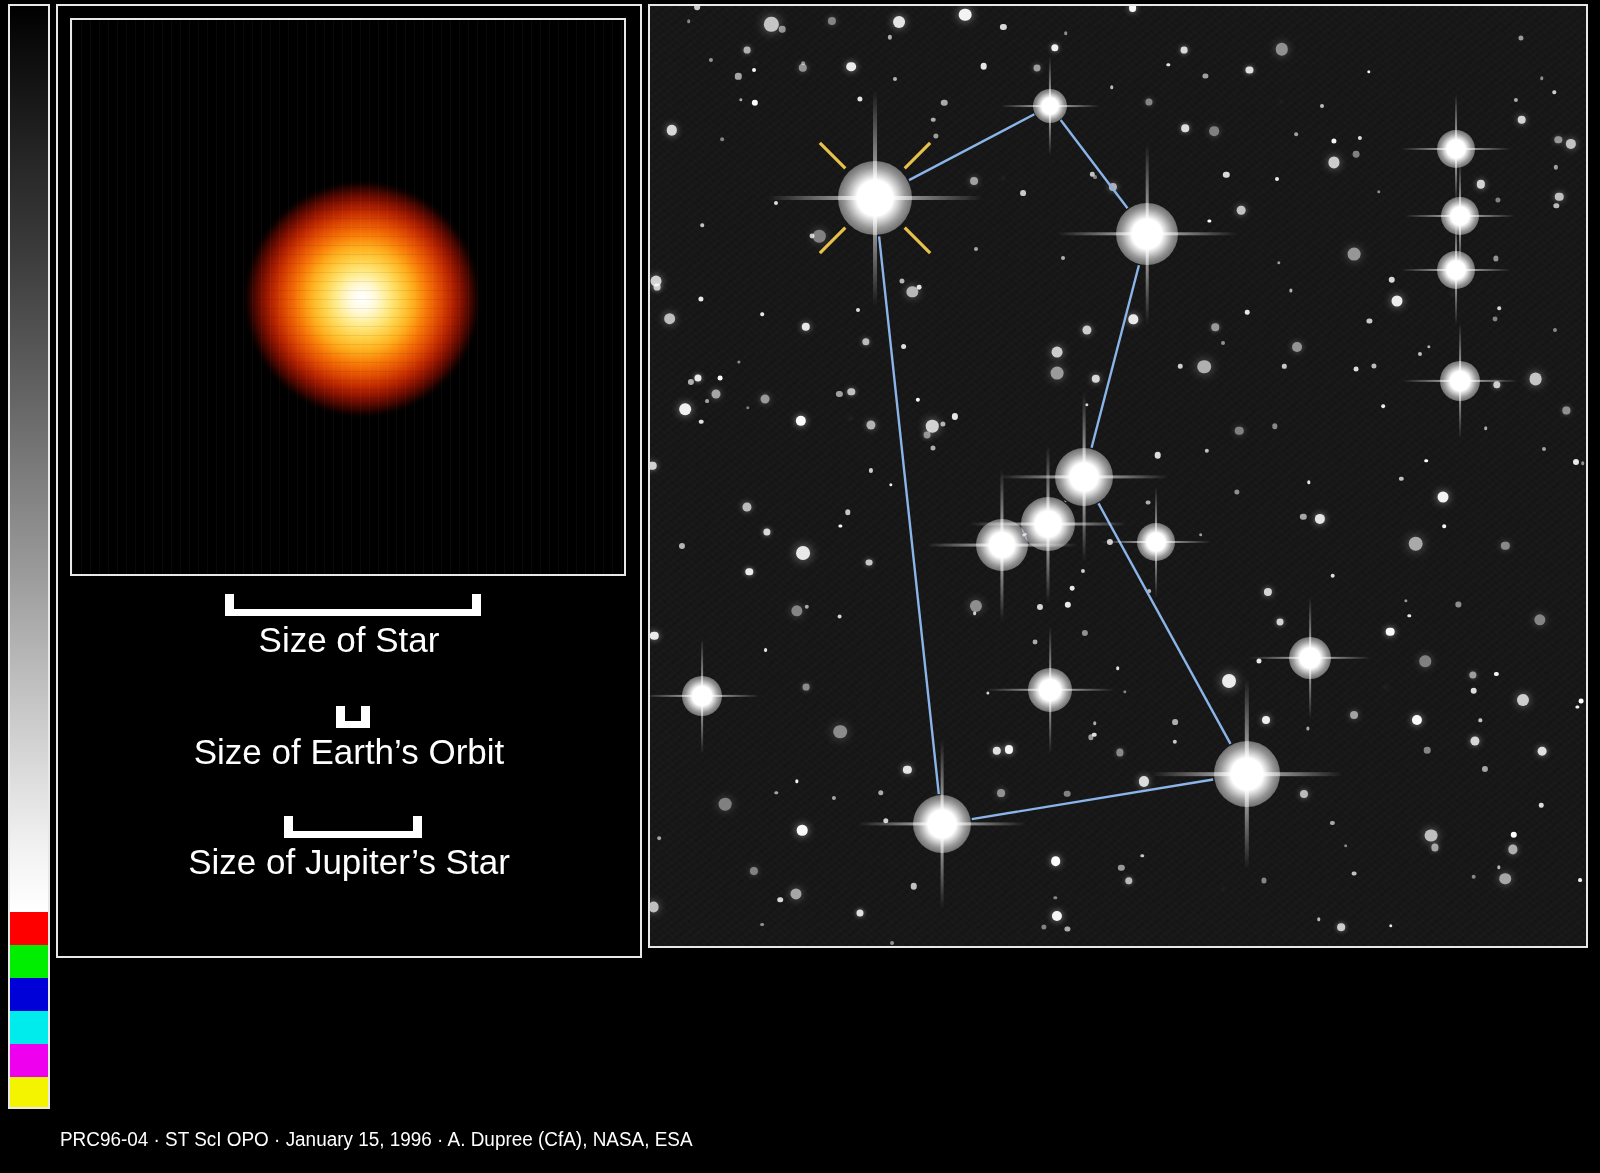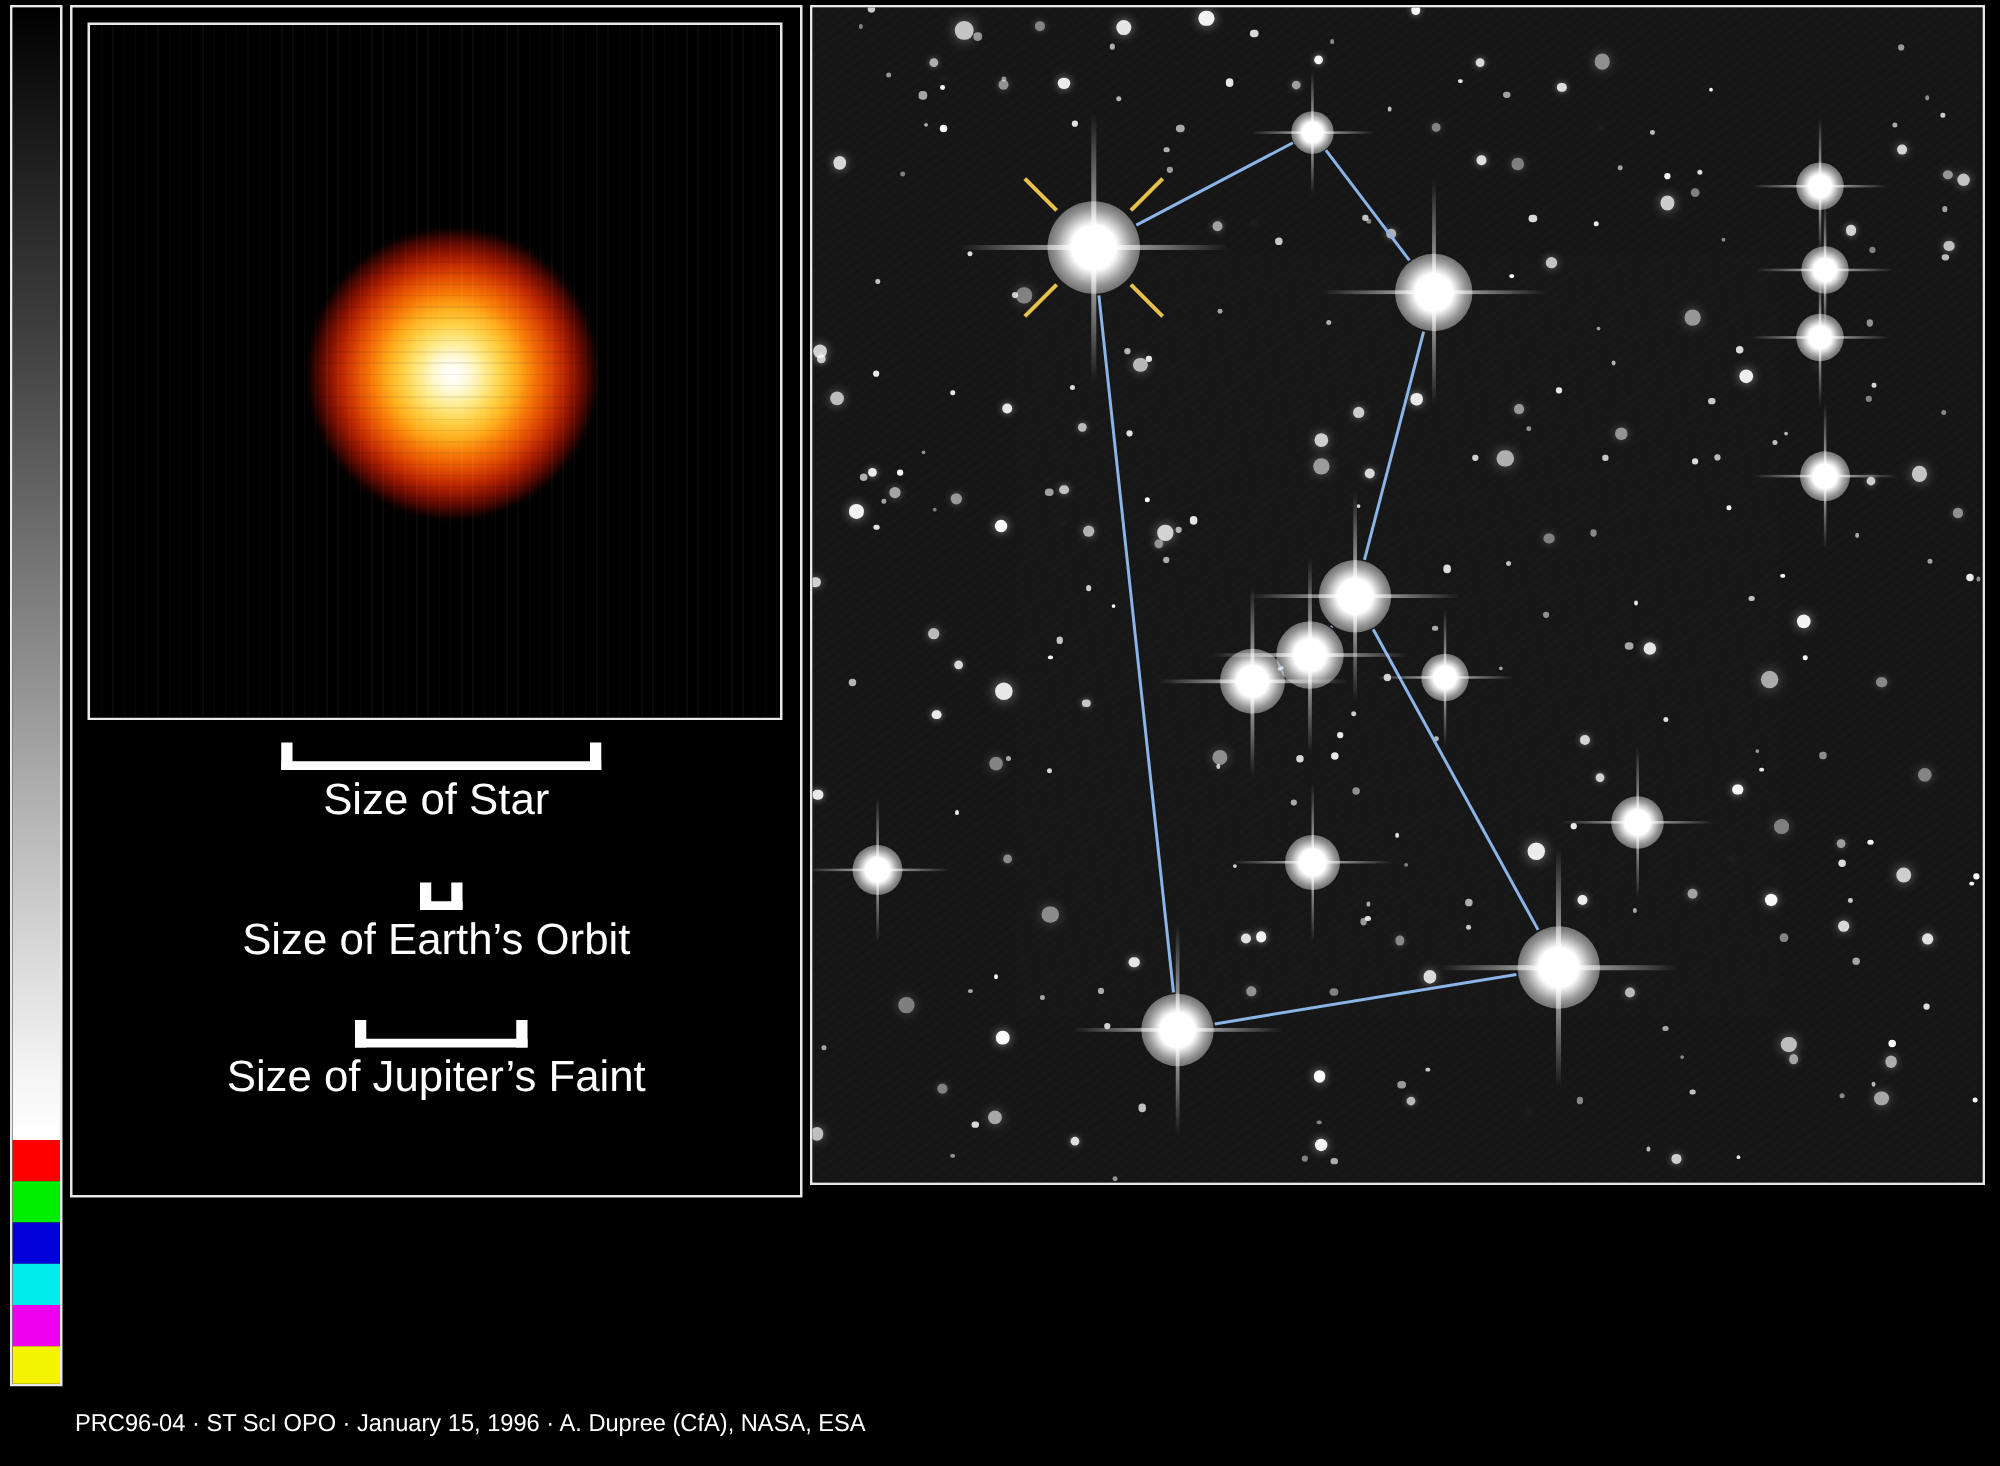--- a/index.html
+++ b/index.html
@@ -124,21 +124,21 @@
       </div>
       <div class="scalelabel">Size of Earth’s Orbit</div>
     </div>
 
     <div class="scaleblock" style="top:810px;">
       <div class="bracket" style="width:138px;margin-left:226px;">
         <div class="bar"></div>
         <div class="tk l"></div>
         <div class="tk r"></div>
       </div>
-      <div class="scalelabel">Size of Jupiter’s Faint</div>
+      <div class="scalelabel">Size of Jupiter’s Star</div>
     </div>
   </div>
 
   <div id="orionpanel">
     <div id="sky"></div>
     <div id="skynoise"></div>
     <div id="faintstars">
         <div class="st" style="left: 116.536px; top: 525.894px; width: 7.2304px; height: 7.2304px; opacity: 0.84; box-shadow: rgba(255, 255, 255, 0.55) 0px 0px 5.4px;"></div>
         <div class="st" style="left: 125.688px; top: 196.616px; width: 4.06704px; height: 4.06704px; opacity: 0.85;"></div>
         <div class="st" style="left: 190.337px; top: 520.244px; width: 3.23069px; height: 3.23069px; opacity: 0.99;"></div>

